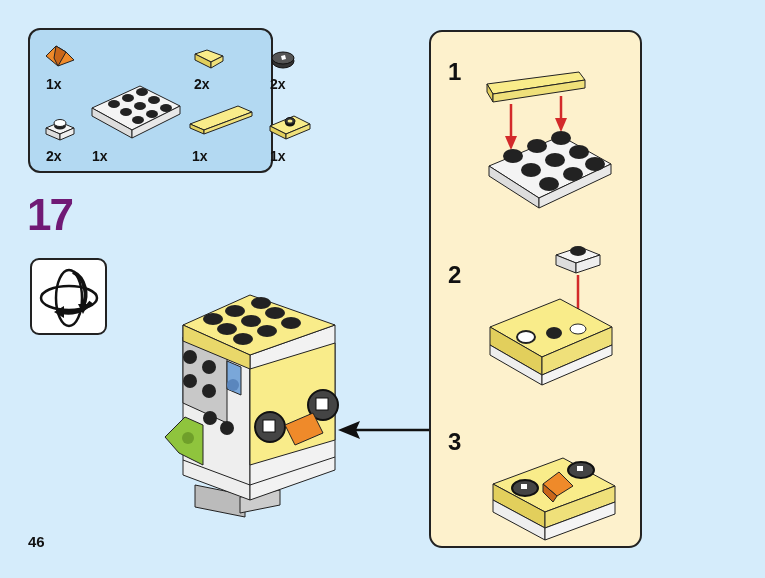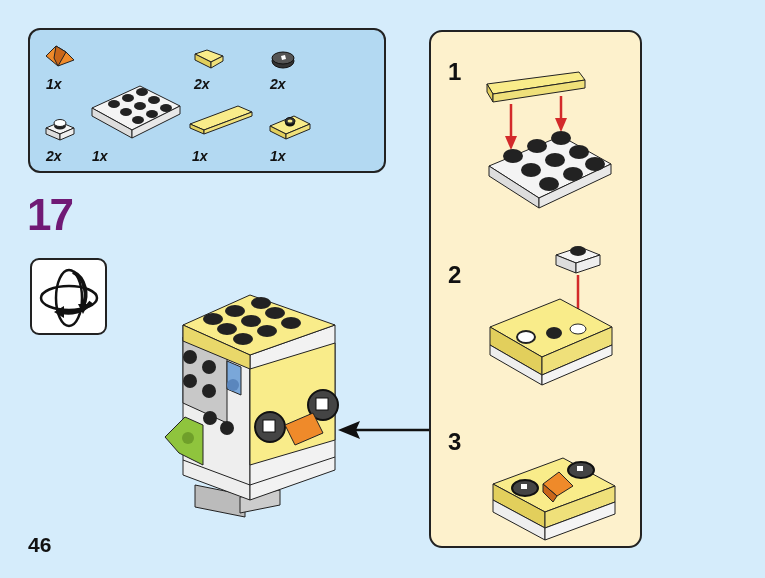--- a/index.html
+++ b/index.html
@@ -1,23 +1,23 @@
 <!DOCTYPE html>
 <html><head>
 <meta charset="utf-8">
 <style>
   html,body{margin:0;padding:0;}
   body{width:765px;height:578px;background:#d5ecfb;position:relative;overflow:hidden;font-family:"Liberation Sans",sans-serif;}
-  .parts-box{position:absolute;left:28px;top:28px;width:358px;height:145px;background:#b3d9f2;border:2px solid #222;border-radius:12px;box-sizing:border-box;font-style:italic;}
+  .parts-box{position:absolute;left:28px;top:28px;width:245px;height:145px;background:#b3d9f2;border:2px solid #222;border-radius:12px;box-sizing:border-box;}
   .qty{position:absolute;font-weight:bold;font-size:14px;color:#111;}
   .step-num{position:absolute;left:27px;top:190px;font-size:44px;font-weight:bold;color:#701a75;letter-spacing:-2px;}
   .rotate-box{position:absolute;left:30px;top:258px;width:77px;height:77px;background:#fff;border:2px solid #222;border-radius:9px;box-sizing:border-box;}
   .sub-panel{position:absolute;left:429px;top:30px;width:213px;height:518px;background:#fdf1cc;border:2px solid #222;border-radius:13px;box-sizing:border-box;}
   .sub-num{position:absolute;font-size:24px;font-weight:bold;color:#111;}
-  .page-num{position:absolute;left:28px;top:533px;font-size:21px;font-weight:bold;color:#111;}
+  .page-num{position:absolute;left:28px;top:533px;font-size:15px;font-weight:bold;color:#111;}
   svg{position:absolute;overflow:visible;}
 </style>
 </head>
 <body>
 
 <div class="parts-box">
 
   <svg style="left:14px;top:14px" width="34" height="26" viewBox="0 0 34 26">
     <polygon points="2,12 12,2 22,8 30,16 14,22" fill="#ef8a2a" stroke="#222" stroke-width="1"></polygon>
     <polygon points="12,2 22,8 14,22 10,14" fill="#c9661a" stroke="#222" stroke-width="1"></polygon>

